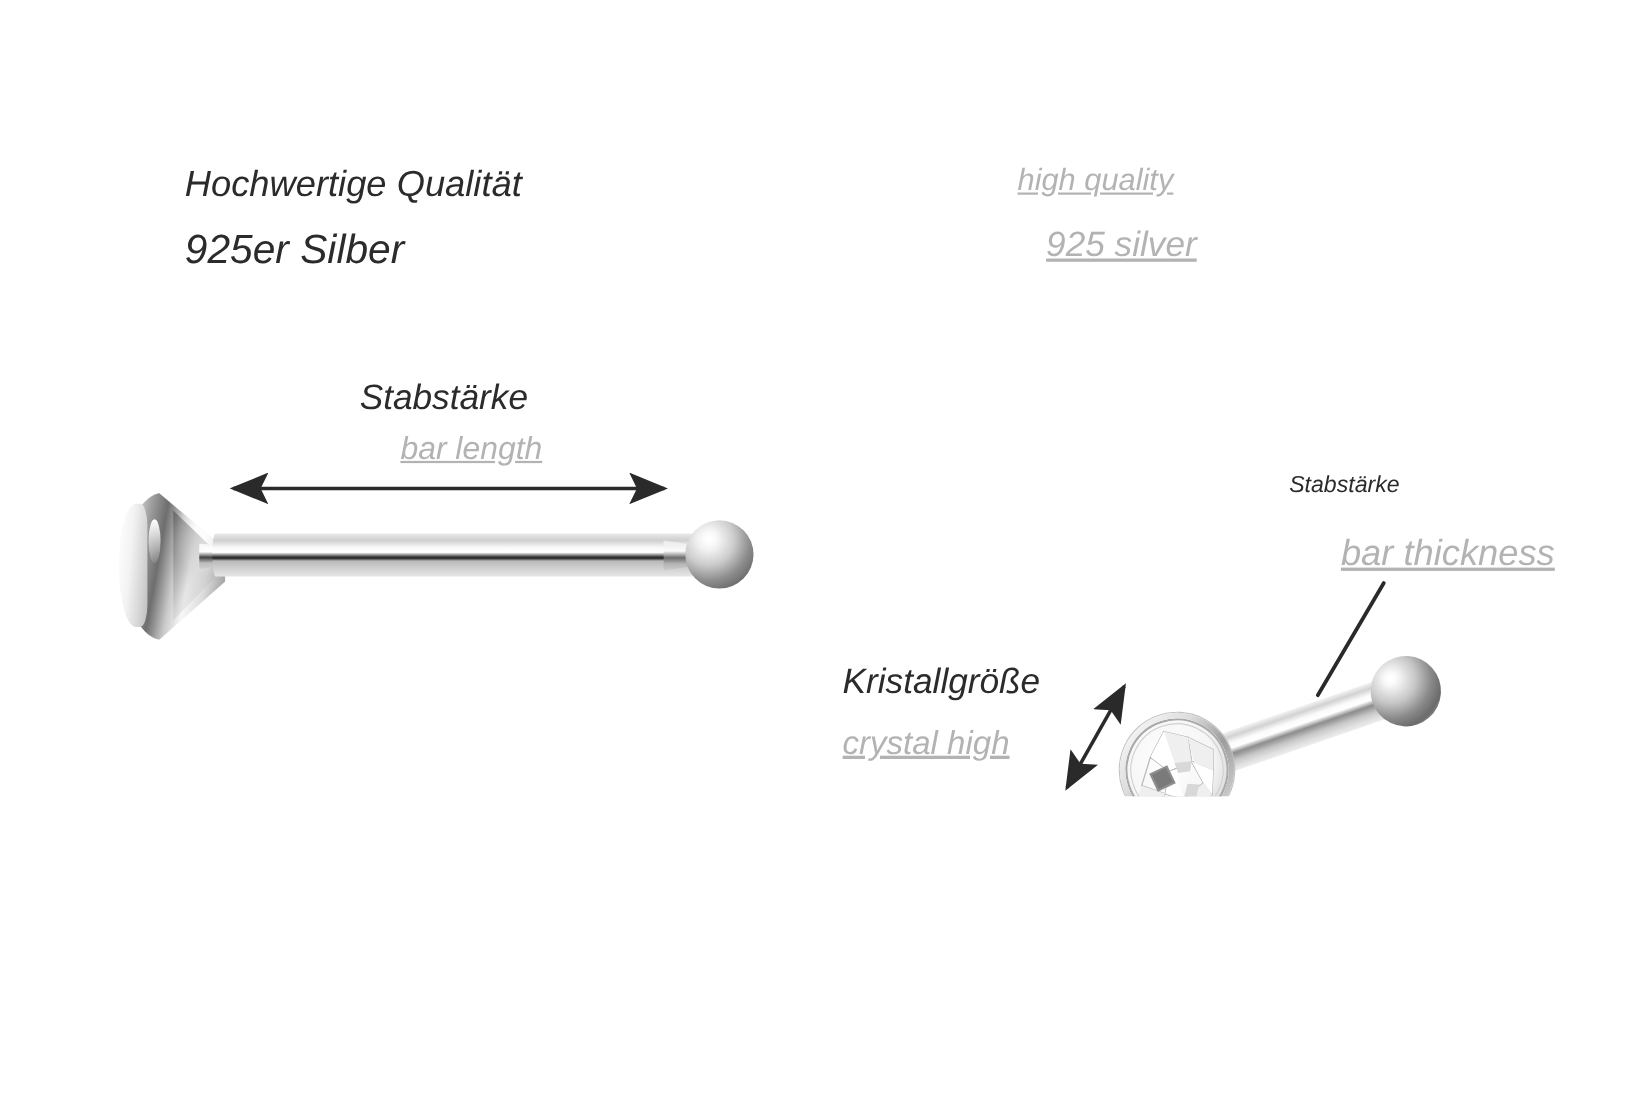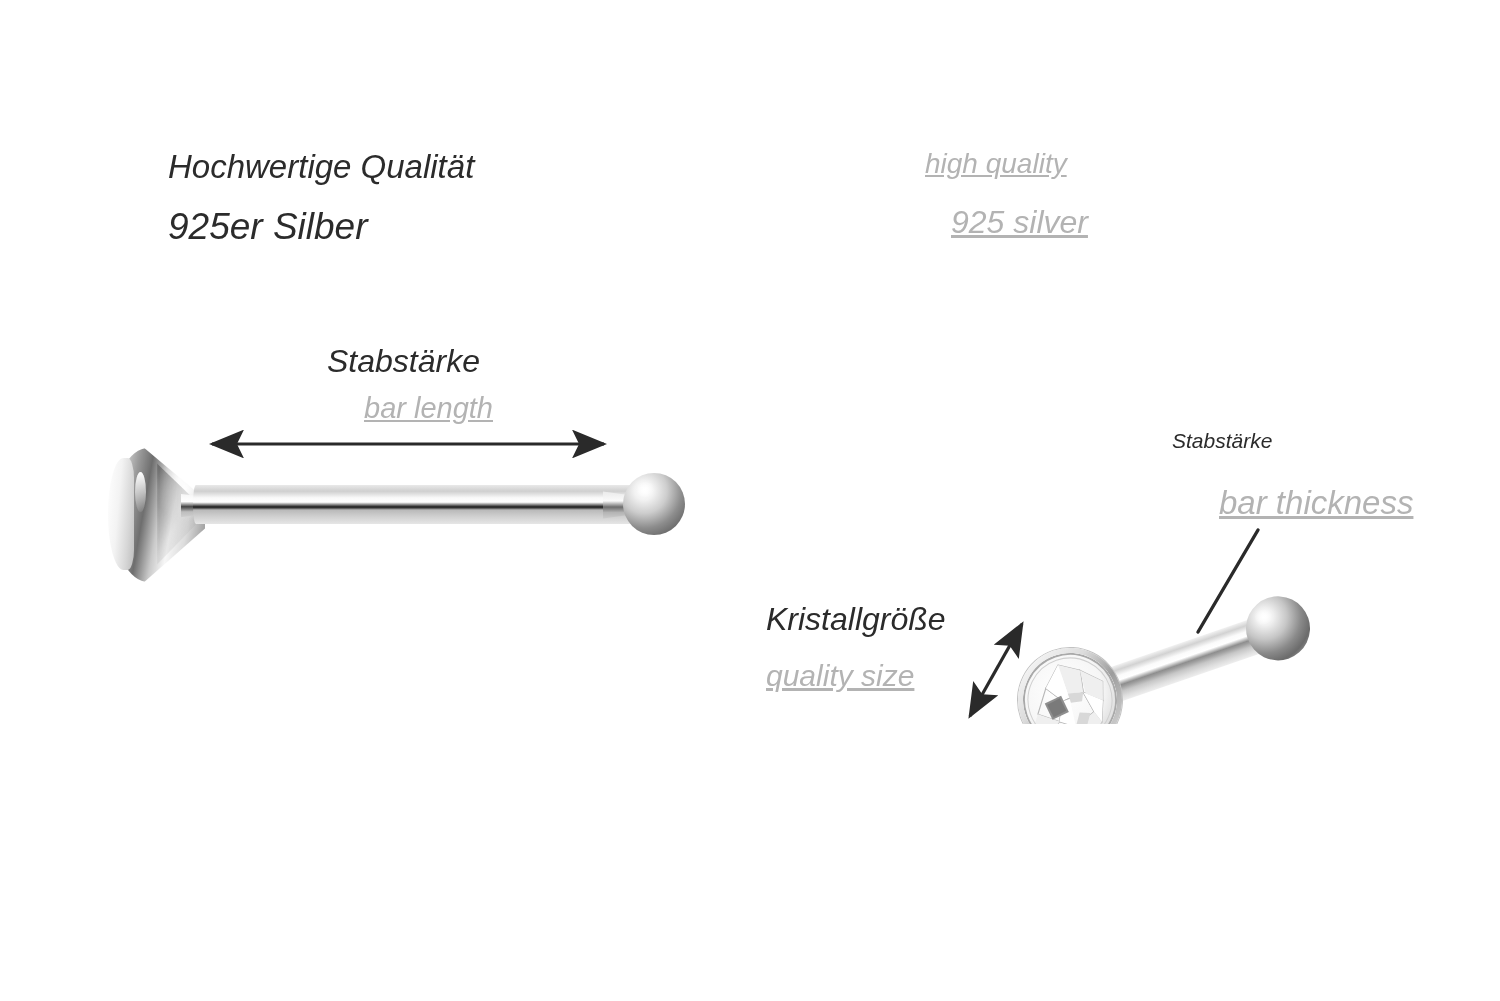--- a/index.html
+++ b/index.html
@@ -220,21 +220,21 @@
   <div class="label en" id="quality-en">high quality</div>
   <div class="label en" id="quality-925en">925 silver</div>
 
   <div class="label de" id="barlen-de">Stabstärke</div>
   <div class="label en" id="barlen-en">bar length</div>
 
   <div class="label de" id="thick-de">Stabstärke</div>
   <div class="label en" id="thick-en">bar thickness</div>
 
   <div class="label de" id="cryst-de">Kristallgröße</div>
-  <div class="label en" id="cryst-en">quality size</div>
+  <div class="label en" id="cryst-en">crystal high</div>
 
   <div class="piece" id="stud-side">
     <div id="cone"></div>
     <div id="cone-rim"></div>
     <div id="cone-shadow"></div>
     <div id="cone-hl"></div>
     <div id="bar-neck"></div>
     <div id="bar-side"></div>
     <div id="ball-side-joint"></div>
     <div id="ball-side"></div>

